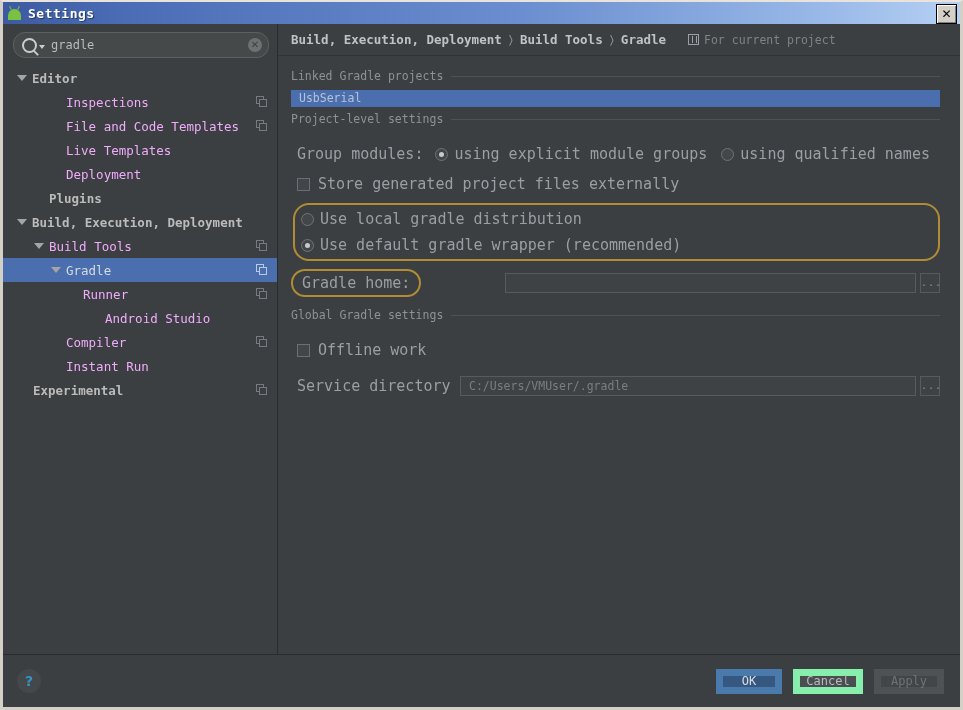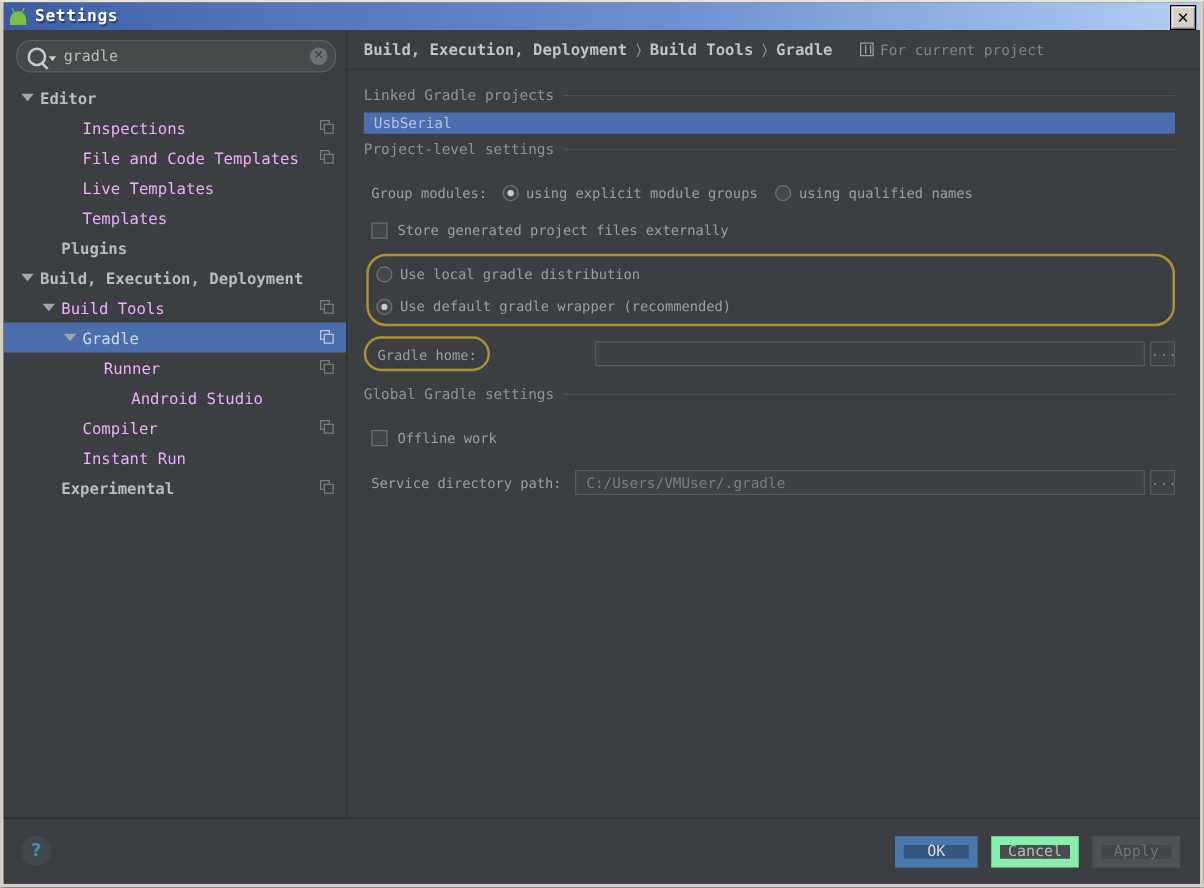--- a/index.html
+++ b/index.html
@@ -298,21 +298,21 @@
     padding: 10px 0 0 6px;
   }
   .form-row {
     display: flex;
     align-items: center;
     min-height: 22px;
     margin-bottom: 8px;
   }
   .lbl {
     color: #9a9fa3;
-    font-size: 11px;
+    font-size: 15px;
     font-family: "DejaVu Sans Mono", monospace;
     white-space: nowrap;
   }
   .radio {
     width: 13px; height: 13px;
     border-radius: 50%;
     border: 1px solid #6f7477;
     background: #43474a;
     flex: none;
     position: relative;
@@ -486,21 +486,21 @@
               <i class="b1"></i>
               <i class="b2"></i>
             </span>
           </div>
           <div class="tree-row" style="padding-left: 48px;">
             <span class="arrow hidden"></span>
             <span class="tree-label">Live Templates</span>
           </div>
           <div class="tree-row" style="padding-left: 48px;">
             <span class="arrow hidden"></span>
-            <span class="tree-label">Templates</span>
+            <span class="tree-label">Deployment</span>
           </div>
           <div class="tree-row bold" style="padding-left: 31px;">
             <span class="arrow hidden"></span>
             <span class="tree-label">Plugins</span>
           </div>
           <div class="tree-row bold" style="padding-left: 14px;">
             <span class="arrow"></span>
             <span class="tree-label">Build, Execution, Deployment</span>
           </div>
           <div class="tree-row" style="padding-left: 31px;">
@@ -536,21 +536,21 @@
             <span class="tree-label">Compiler</span>
             <span class="copy-icon">
               <i class="b1"></i>
               <i class="b2"></i>
             </span>
           </div>
           <div class="tree-row" style="padding-left: 48px;">
             <span class="arrow hidden"></span>
             <span class="tree-label">Instant Run</span>
           </div>
-          <div class="tree-row bold" style="padding-left: 31px; text-align: center;">
+          <div class="tree-row bold" style="padding-left: 15px; text-align: center;">
             <span class="arrow hidden"></span>
             <span class="tree-label">Experimental</span>
             <span class="copy-icon">
               <i class="b1"></i>
               <i class="b2"></i>
             </span>
           </div>
         </div>
     </div>
 

